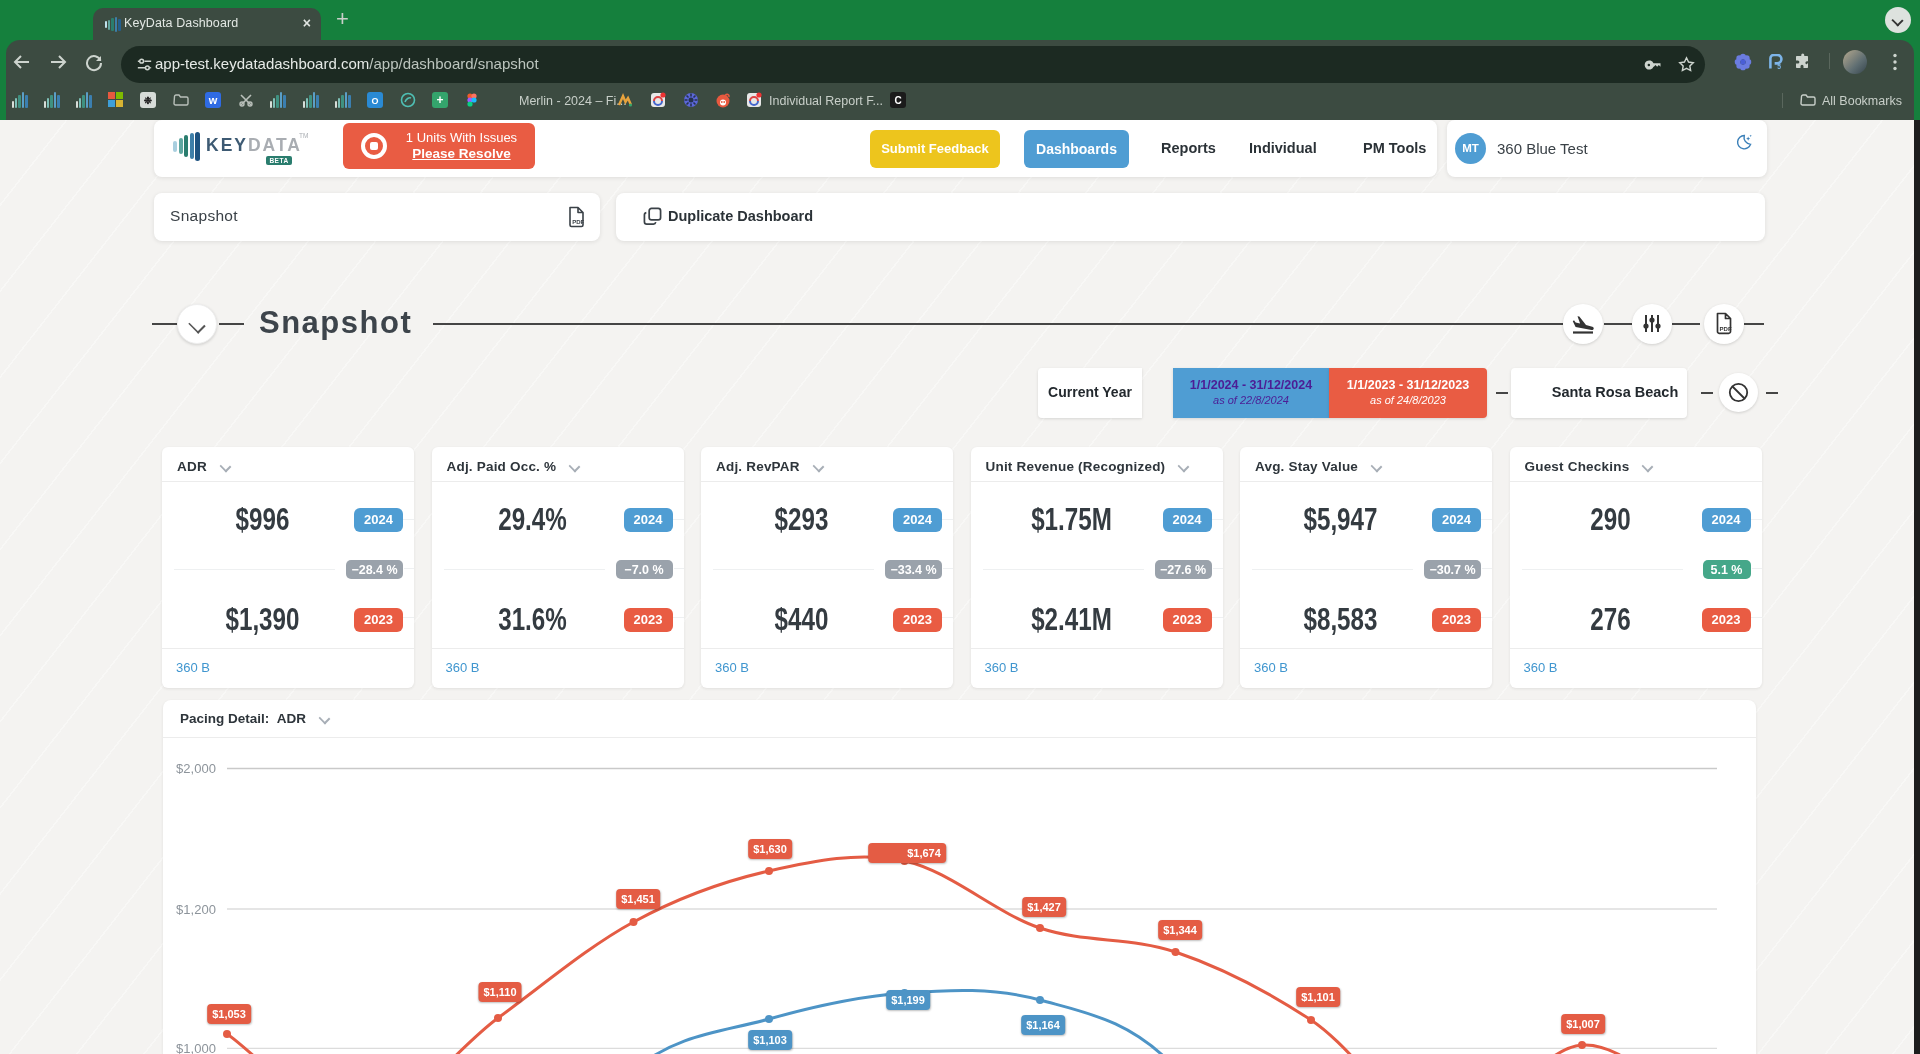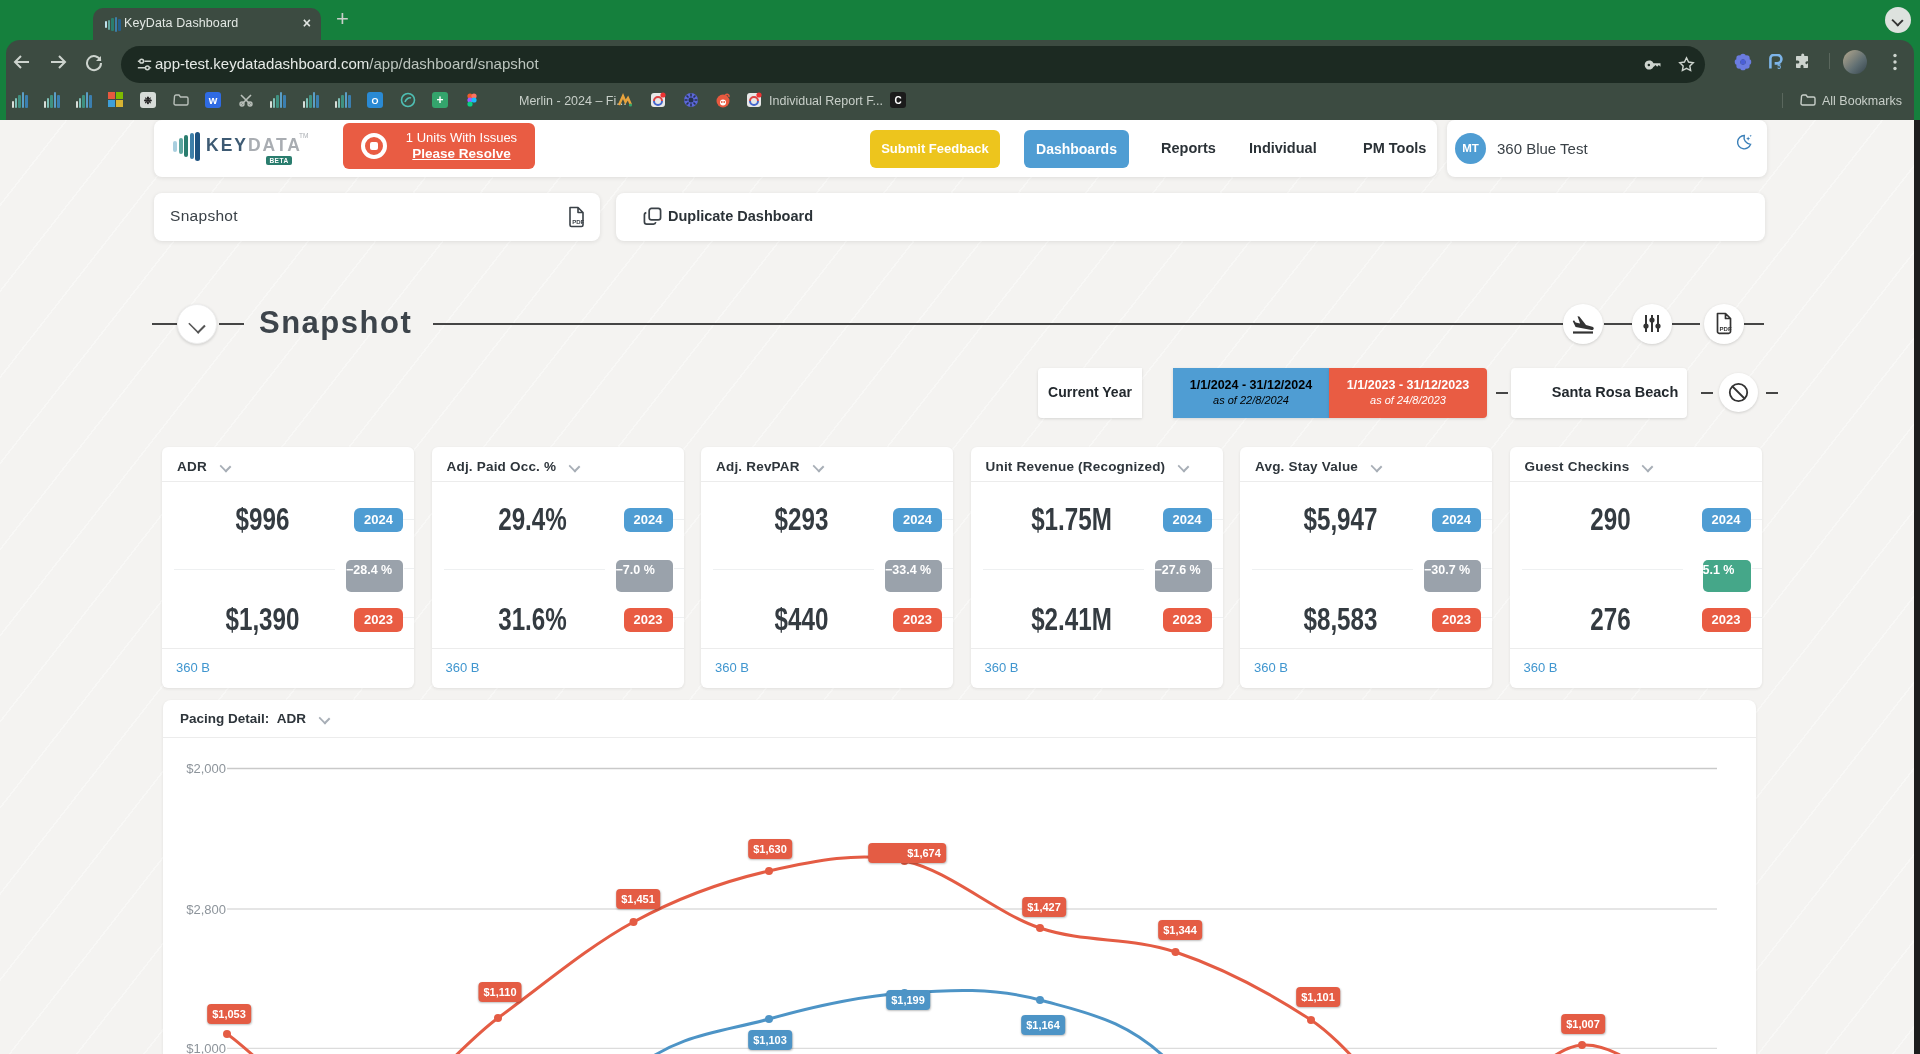--- a/index.html
+++ b/index.html
@@ -45,29 +45,29 @@
 .hline { position:absolute; height:2px; background:#454545; }
 .circle { position:absolute; background:#fff; border-radius:50%; box-shadow:0 1px 3px rgba(0,0,0,.15); }
 
 .fbox { position:absolute; top:250px; height:50px; box-shadow:0 1px 3px rgba(0,0,0,.12); }
 
 .kpi { position:absolute; top:329px; width:252px; height:241px; background:#fff; border-radius:6px; box-shadow:0 1px 3px rgba(30,30,30,.09); }
 .kpi .hd { height:35px; border-bottom:1px solid #ececec; position:relative; }
 .kpi .hd { padding:10px 0 0 15px; } .kpi .hd b { font-size:13.5px; color:#2e353b; letter-spacing:.2px; }
 .kpi .val { position:absolute; left:3px; width:195px; text-align:center; font-weight:bold; color:#343b41; font-size:31px; letter-spacing:0; transform:scaleX(.78); }
 .pill { position:absolute; left:192px; width:49px; height:24px; border-radius:6px; color:#fff; font-size:13px; font-weight:bold; text-align:center; line-height:24px; }
-.gpill { position:absolute; width:57px; height:32px; border-radius:5px; background:#9aa2ab; color:#fff; font-size:12.5px; font-weight:bold; text-align:left; line-height:21px; }
+.gpill { position:absolute; width:57px; height:19px; border-radius:5px; background:#9aa2ab; color:#fff; font-size:12.5px; font-weight:bold; text-align:center; line-height:21px; }
 .kline { position:absolute; height:1px; background:#eef0f1; }
 .kfoot { position:absolute; left:0; top:201px; width:100%; border-top:1px solid #ececec; }
 .kfoot span { position:absolute; left:14px; top:11px; color:#4096cf; font-size:13px; }
 .chev { display:inline-block; width:9px; height:9px; border-right:2px solid #a7aeb6; border-bottom:2px solid #a7aeb6; transform:rotate(45deg) scale(1,.85); }
 
 #chartpanel { position:absolute; left:163px; top:582px; width:1593px; height:354px; background:#fff; border-radius:8px 8px 0 0; box-shadow:0 1px 3px rgba(30,30,30,.09); }
 .clabel { position:absolute; transform:translate(-50%,-50%); border-radius:4px; color:#fff; font-size:11px; font-weight:bold; padding:4px 5px; white-space:nowrap; box-shadow:0 1px 2px rgba(0,0,0,.25); }
-.ylab { position:absolute; width:60px; text-align:right; font-size:13px; color:#8d949b; }
+.ylab { position:absolute; width:60px; text-align:center; font-size:13px; color:#8d949b; }
 </style>
 </head>
 <body>
 
 <div id="chrome">
   <div id="toolpanel"></div>
   <div id="tab">
     <div style="position:absolute;left:12px;top:9px;width:16px;height:15px;" class="bars">
         <i style="position:absolute;left:0px;top:4.0px;width:2px;height:7px;background:#bfe3ee;"></i>
         <i style="position:absolute;left:3px;top:2.5px;width:2px;height:10px;background:#63a7a0;"></i>
@@ -325,21 +325,21 @@
   <svg class="abs" style="left:1714px;top:194px" width="19" height="23" viewBox="0 0 19 23">
       <path d="M3.5 1.5h8l5 5v13a1.8 1.8 0 0 1-1.8 1.8h-9A1.8 1.8 0 0 1 3.5 19.5z M11.5 1.5v5h5" stroke="#333" stroke-width="1.7" fill="none" stroke-linejoin="round"></path>
       <text x="5.6" y="19" font-size="6" font-weight="bold" fill="#333" font-family="Liberation Sans">PDF</text>
     </svg>
   <div class="hline" style="left:1744px;top:205px;width:20px;"></div>
 
   <div class="hline" style="left:1042px;top:274px;width:12px;"></div>
   <div class="fbox" style="left:1038px;width:104px;background:#fff;border-radius:4px 0 0 4px;">
     <div style="position:absolute;width:100%;top:16px;text-align:center;font-weight:bold;font-size:14px;color:#23292e;">Current Year</div>
   </div>
-  <div class="fbox" style="left:1173px;width:156px;background:#4f9dd3;color:#000000;">
+  <div class="fbox" style="left:1173px;width:156px;background:#4f9dd3;color:#4c1d95;">
     <div style="position:absolute;width:100%;top:10px;text-align:center;font-weight:bold;font-size:12.5px;">1/1/2024 - 31/12/2024</div>
     <div style="position:absolute;width:100%;top:26px;text-align:center;font-style:italic;font-size:11px;">as of 22/8/2024</div>
   </div>
   <div class="fbox" style="left:1329px;width:158px;background:#e95c43;color:#fff;border-radius:0 4px 4px 0;">
     <div style="position:absolute;width:100%;top:10px;text-align:center;font-weight:bold;font-size:12.5px;">1/1/2023 - 31/12/2023</div>
     <div style="position:absolute;width:100%;top:26px;text-align:center;font-style:italic;font-size:11px;">as of 24/8/2023</div>
   </div>
   <div class="hline" style="left:1496px;top:274px;width:12px;"></div>
   <div class="fbox" style="left:1511px;width:176px;background:#fff;border-radius:4px;padding-left:16px;">
     <div style="position:absolute;width:100%;top:16px;text-align:center;font-weight:bold;font-size:14.5px;color:#23292e;">Santa Rosa Beach</div>
@@ -443,21 +443,21 @@
           <span>360 B</span>
         </div>
       </div>
     </div>
 
   <div id="chartpanel">
     <div style="position:absolute;left:17px;top:11px;font-size:13.5px;font-weight:bold;color:#2e353b;">Pacing Detail:&nbsp;&nbsp;ADR</div>
     <span class="chev" style="position:absolute;left:157px;top:14px;"></span>
     <div style="position:absolute;left:0;top:37px;width:100%;height:1px;background:#ececec;"></div>
     <div class="ylab" style="left:3px;top:61px;">$2,000</div>
-    <div class="ylab" style="left:3px;top:201.5px;">$2,800</div>
+    <div class="ylab" style="left:3px;top:201.5px;">$1,200</div>
     <div class="ylab" style="left:3px;top:340.5px;">$1,000</div>
     <svg id="plot" style="position:absolute;left:0;top:37px;" width="1593" height="317" viewBox="0 0 1593 317">
       <path d="M64,31.5H1554" stroke="#c9c9c9" stroke-width="1.5" fill="none"></path>
       <path d="M64,172H1554" stroke="#dcdcdc" stroke-width="1.4" fill="none"></path>
       <path d="M64,311.4H1554" stroke="#dcdcdc" stroke-width="1.4" fill="none"></path>
       <path id="redline" d="M64.0,297 C86.6,311.3 154.3,385.7 199.5,383 C244.7,380.3 289.8,314.0 335.0,281 C380.2,248.0 425.3,209.5 470.5,185 C515.7,160.5 560.8,144.2 606.0,134 C651.2,123.8 696.3,114.5 741.5,124 C786.7,133.5 831.8,175.8 877.0,191 C922.2,206.2 967.3,199.7 1012.5,215 C1057.7,230.3 1102.8,253.3 1148.0,283 C1193.2,312.7 1238.3,388.8 1283.5,393 C1328.7,397.2 1373.8,311.3 1419.0,308 C1464.2,304.7 1528.6,369.8 1554.5,445" stroke="#e45c44" stroke-width="3" fill="none"></path>
       <path id="blueline" d="M64.0,553 C86.6,553.0 154.3,561.3 199.5,553 C244.7,544.7 289.8,539.7 335.0,503 C380.2,466.3 425.3,369.8 470.5,333 C515.7,296.2 560.8,294.8 606.0,282 C651.2,269.2 696.3,259.2 741.5,256 C786.7,252.8 831.8,250.5 877.0,263 C922.2,275.5 967.3,282.7 1012.5,331 C1057.7,379.3 1102.8,506.0 1148.0,553 C1193.2,600.0 1238.3,603.0 1283.5,613 C1328.7,623.0 1373.8,613.0 1419.0,613 C1464.2,613.0 1531.9,613.0 1554.5,613" stroke="#4d94c6" stroke-width="3" fill="none"></path>
       <g id="reddots" fill="#e45c44">
           <circle cx="64" cy="297" r="4"></circle>
           <circle cx="335" cy="281" r="4"></circle>

